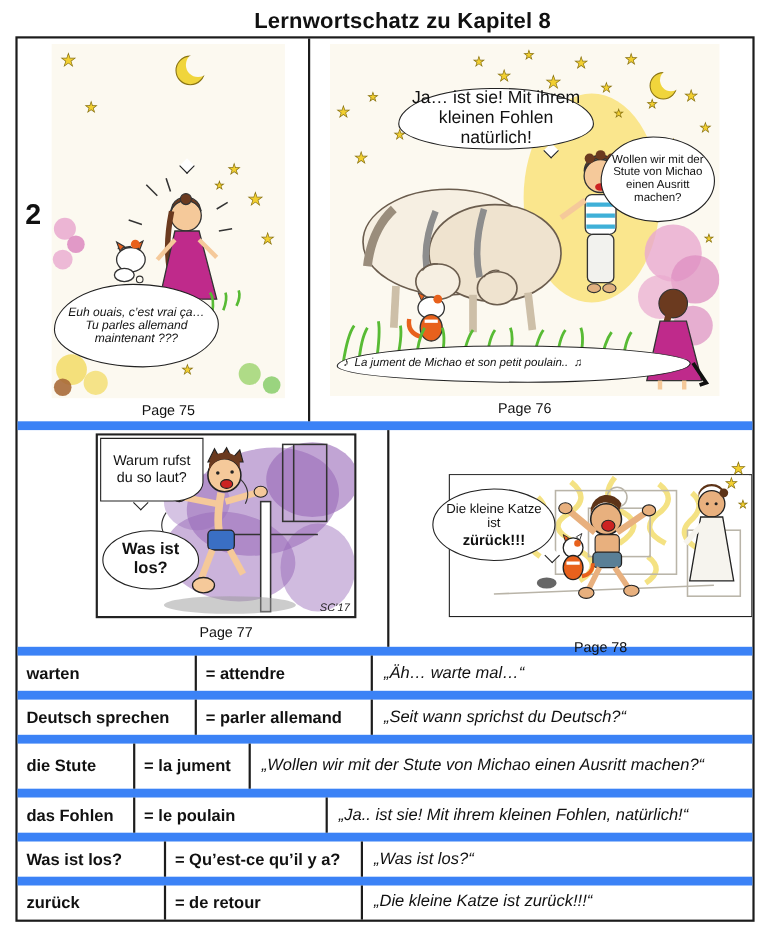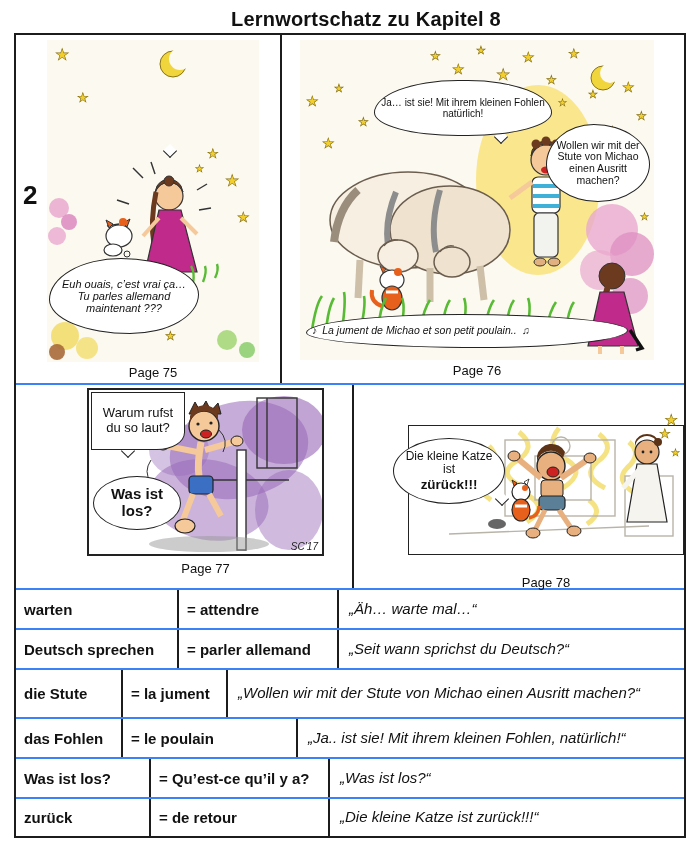--- a/index.html
+++ b/index.html
@@ -3,21 +3,21 @@
 <meta charset="utf-8">
 <style>
   * { margin:0; padding:0; box-sizing:border-box; }
   html,body { width:700px; height:845px; background:#ffffff; overflow:hidden;
               font-family:"Liberation Sans", sans-serif; color:#111; }
   .page-title { position:absolute; left:16px; top:8px; width:700px; text-align:center;
                 font-size:20px; font-weight:bold; letter-spacing:.2px; }
   .vtable { position:absolute; left:14px; top:33px; width:672px; height:805px;
             border:2px solid #1c1c1c; background:#fff; display:flex; flex-direction:column; }
   .vrow { display:flex; width:100%; }
-  .vrow + .vrow { border-top:2px solid #3b82f6; }
+  .vrow + .vrow { border-top:8px solid #3b82f6; }
   .cell { position:relative; height:100%; }
   .cell + .cell { border-left:2px solid #1c1c1c; }
 
   
   .comic { position:absolute; background:#fcf9f0; }
   .comic svg { position:absolute; left:0; top:0; }
   .caption { position:absolute; font-size:13px; text-align:center; color:#111; }
   .bubble { position:absolute; background:#fff; border:1.6px solid #222; text-align:center;
             display:flex; align-items:center; justify-content:center; line-height:1.12;
             padding:3px 5px; z-index:3; }
@@ -229,21 +229,21 @@
             <path d="M120,290 q4,-22 10,-30"></path>
               <path d="M142,292 q2,-24 8,-32"></path>
               <path d="M162,290 q6,-22 2,-32"></path>
             <path d="M184,292 q4,-24 10,-32"></path>
               <path d="M206,290 q2,-22 8,-30"></path>
               <path d="M226,292 q6,-24 2,-34"></path>
             <path d="M246,290 q4,-20 10,-28"></path>
               <path d="M266,292 q2,-22 8,-30"></path>
           </g>
         </svg>
-        <div class="bubble" style="left:74px; top:40px; width:178px; height:56px; border-radius:50% 50% 50% 50% / 62% 62% 44% 44%; font-size:10px;">Ja… ist sie! Mit ihrem kleinen Fohlen natürlich!</div>
+        <div class="bubble" style="left:62px; top:40px; width:178px; height:56px; border-radius:50% 50% 50% 50% / 62% 62% 44% 44%; font-size:16px;">Ja… ist sie! Mit ihrem kleinen Fohlen natürlich!</div>
         <div class="tail" style="left:196px; top:92px;"></div>
         <div class="bubble" style="left:246px; top:84px; width:104px; height:78px; border-radius:46% 54% 50% 50% / 52% 52% 48% 48%; font-size:10.5px;">Wollen wir mit der Stute von Michao einen Ausritt machen?</div>
         <div class="bubble cloudb" style="left:6px; top:274px; width:322px; height:34px; font-size:10.5px; font-style:italic; justify-content:flex-start; text-align:left;">
           <span style="margin-right:5px;">♪</span>
           <span>La jument de Michao et son petit poulain..</span>
           <span style="margin-left:5px;">♫</span>
         </div>
       </div>
       <div class="caption" style="left:18px; top:328px; width:354px;">Page 76</div>
     </div>

